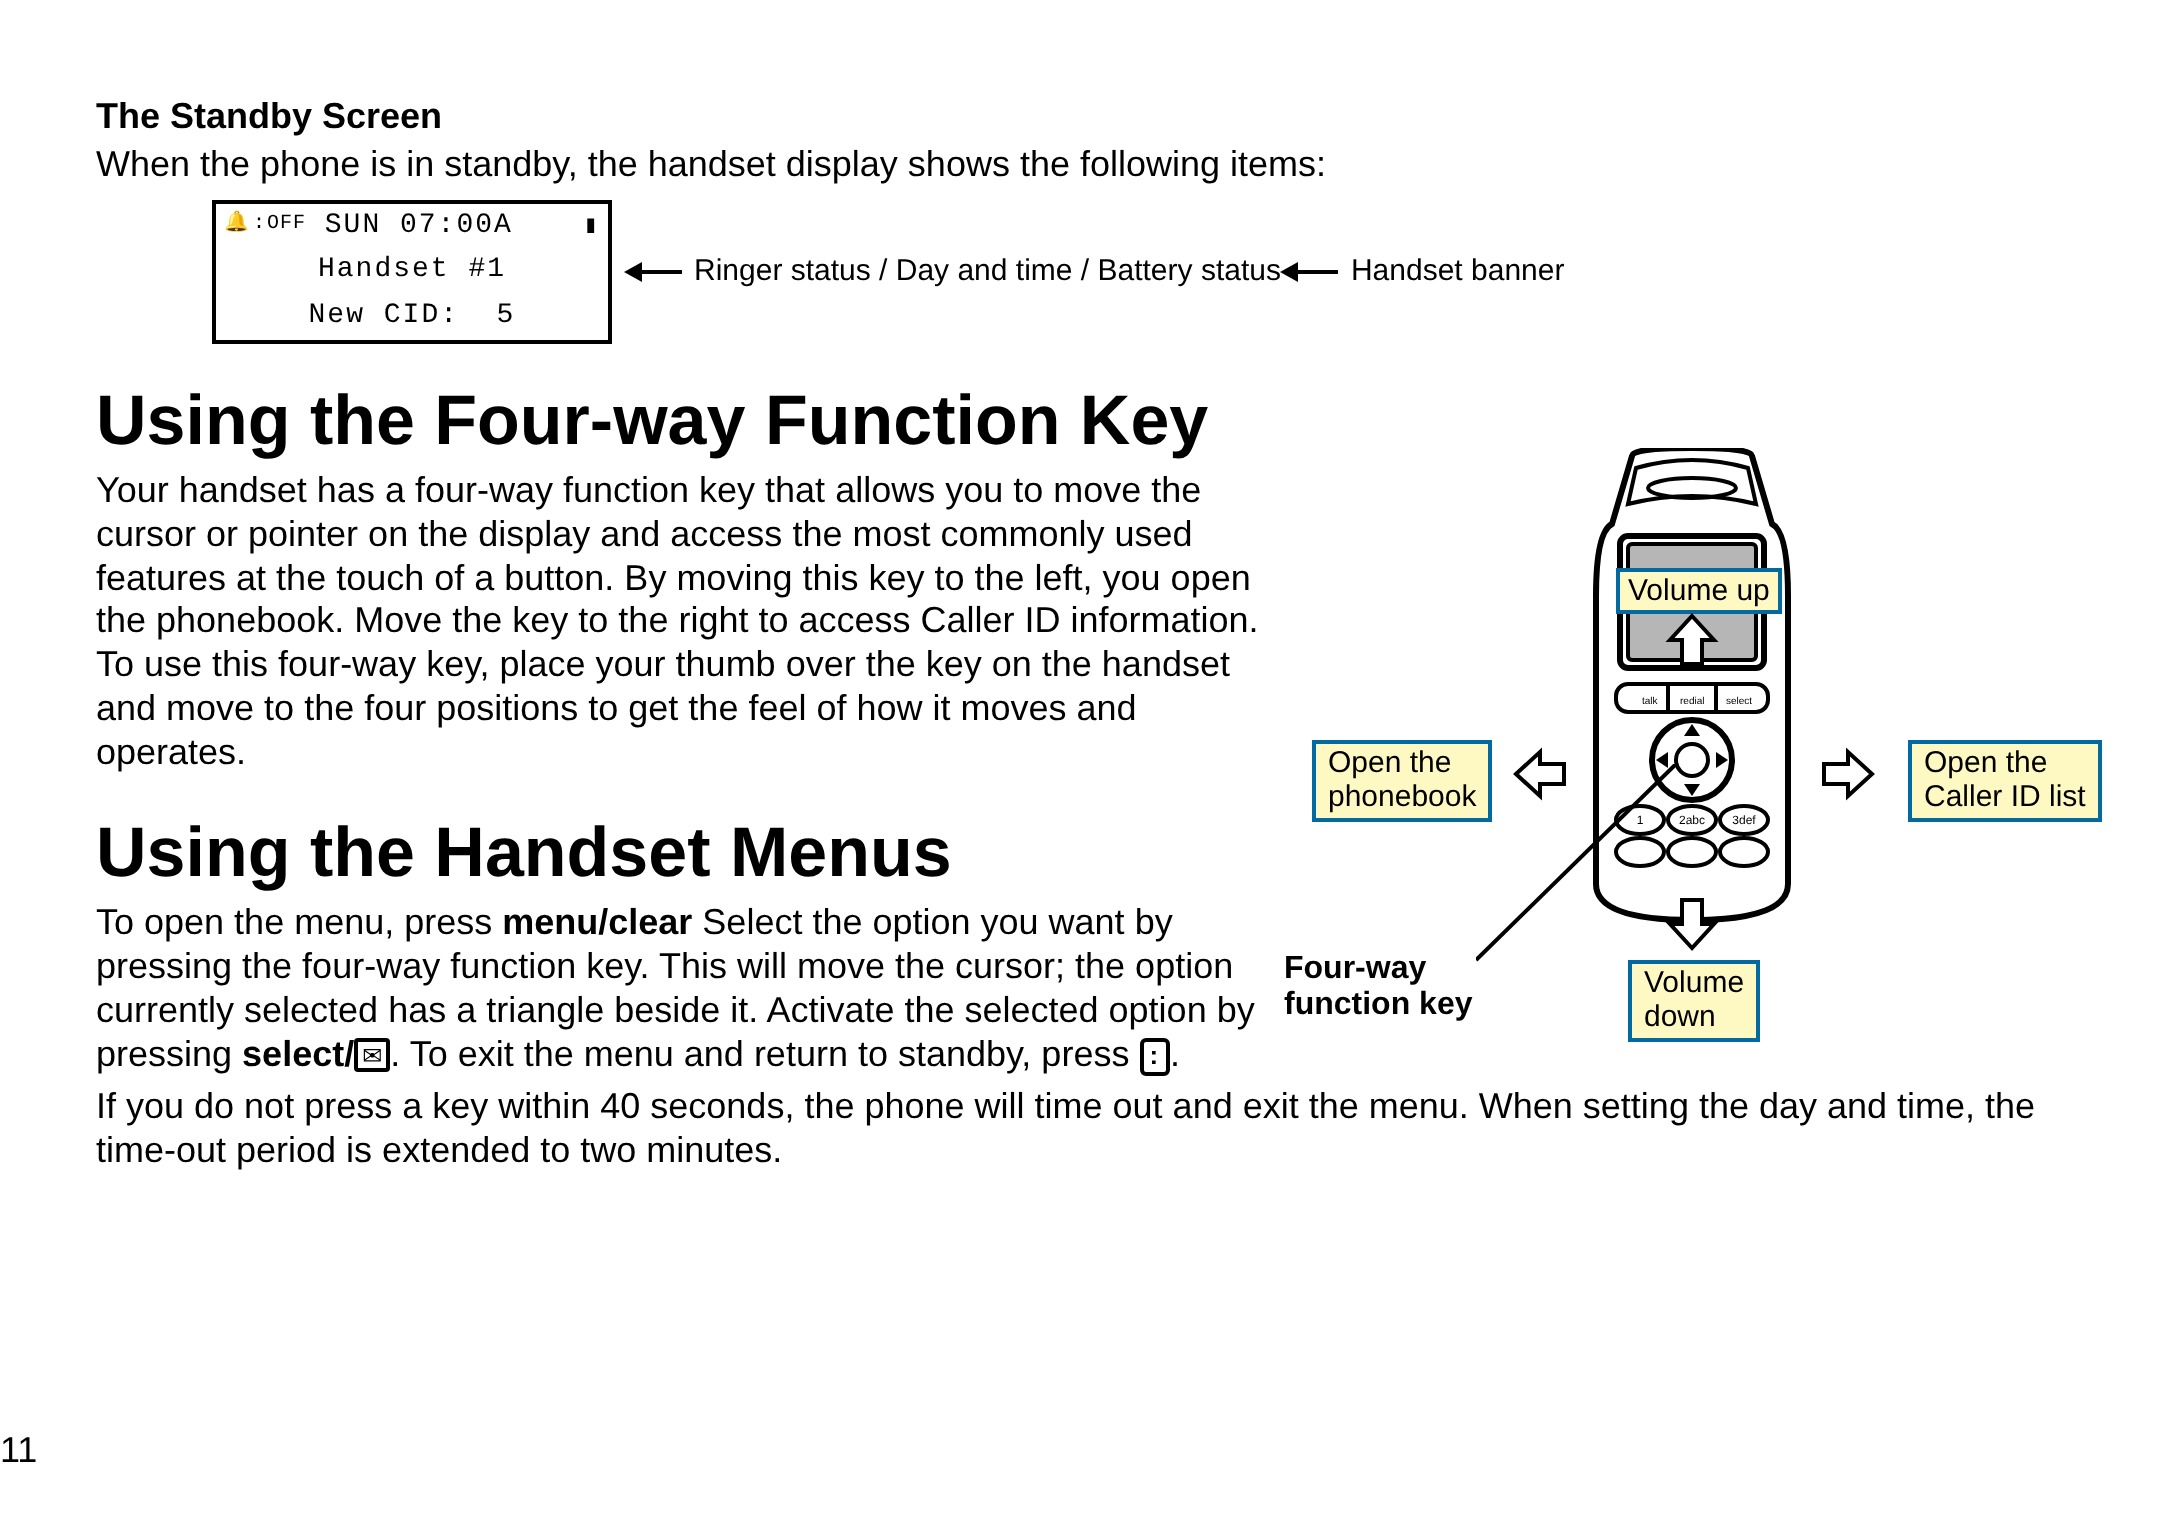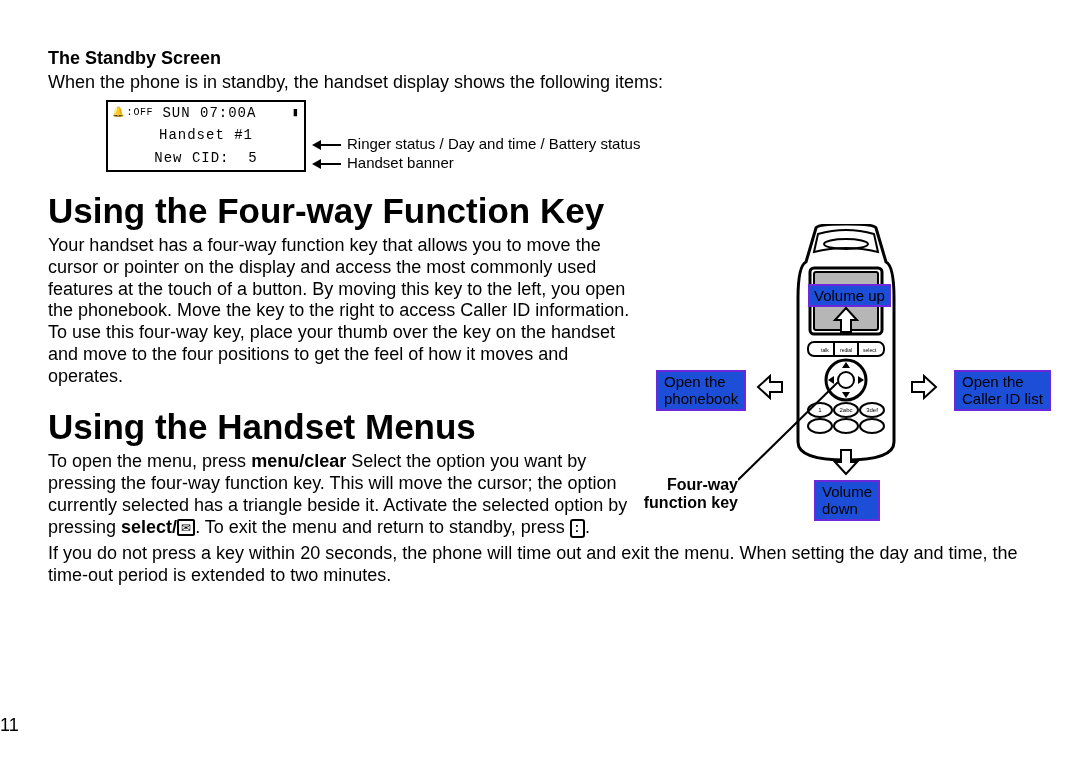--- a/index.html
+++ b/index.html
@@ -52,22 +52,22 @@
     font-family: "Courier New", monospace;
     font-size: 14px;
     letter-spacing: 1px;
   }
   .lcd-row { display: flex; align-items: center; white-space: pre; min-height: 20px; }
   .lcd-row .bell-icon { font-size: 10px; margin-right: 1px; }
   .lcd-row .off-txt { font-size: 10px; letter-spacing: 0.5px; }
   .lcd-row .batt { margin-left: auto; font-size: 12px; }
   .lcd-annot {
     display: flex;
-    flex-direction: column;
-    justify-content: flex-end;
+    flex-direction: row;
+    justify-content: flex-start;
     margin-left: 6px;
     height: 72px;
   }
   .annot-row { display: flex; align-items: center; font-size: 15px; }
   .annot-row .arrow-left {
     display: inline-block;
     margin-right: 6px;
   }
   .annot-row .arrow-left::before {
     content: "";
@@ -116,38 +116,37 @@
     font-size: 15px;
   }
   .phone-body {
     position: absolute;
     left: 140px; top: 0;
     width: 100px; height: 238px;
   }
   .phone-body svg { position: absolute; left:0; top:0; }
   .label-box {
     position: absolute;
-    border: 2px solid #6d28d9;
-    background: #1d4ed8;
+    border: 2px solid #0369a1;
+    background: #fef9c3;
     padding: 1px 6px 2px 6px;
     font-size: 15px;
     line-height: 17px;
     text-align: left;
   }
   .arrow-big {
     position: absolute;
     width: 30px; height: 30px;
   }
   .arrow-big svg { width: 100%; height: 100%; }
 
   .fk-label {
     position: absolute;
     font-weight: bold;
     font-size: 16px;
-    text-align: right;
     line-height: 18px;
   }
 
   .page-number {
     position: absolute;
     bottom: 22px;
     left: 0; right: 0;
     text-align: left;
     font-size: 18px;
   }
@@ -188,21 +187,21 @@
     </div>
   </div>
 
   <div class="section-title-big">Using the Four-way Function Key</div>
   <p class="content-right-limited">Your handset has a four-way function key that allows you to move the cursor or pointer on the display and access the most commonly used features at the touch of a button. By moving this key to the left, you open the phonebook. Move the key to the right to access Caller ID information. To use this four-way key, place your thumb over the key on the handset and move to the four positions to get the feel of how it moves and operates.</p>
 
   <div class="section-title-big">Using the Handset Menus</div>
   <p class="content-right-limited">
     <span>To open the menu, press </span><span class="bold">menu/clear</span><span> Select the option you want by pressing the four-way function key. This will move the cursor; the option currently selected has a triangle beside it. Activate the selected option by pressing </span><span class="bold">select/</span><span class="envelope-key">✉</span><span>. To exit the menu and return to standby, press </span><span class="bracket-key">:</span><span>.</span>
   </p>
-  <p>If you do not press a key within 20 seconds, the phone will time out and exit the menu. When setting the day and time, the time-out period is extended to two minutes.</p>
+  <p>If you do not press a key within 40 seconds, the phone will time out and exit the menu. When setting the day and time, the time-out period is extended to two minutes.</p>
 
   <div class="phone-diagram">
 
     <div class="phone-body">
       <svg viewBox="0 0 100 238" width="100" height="238">
 
         <path d="M20 4 Q20 0 50 0 Q80 0 80 4 L90 38 Q98 42 98 74 L98 218 Q98 236 50 236 Q2 236 2 218 L2 74 Q2 42 10 38 Z" fill="#fff" stroke="#000" stroke-width="3"></path>
 
         <path d="M22 10 Q50 2 78 10 L82 28 Q50 20 18 28 Z" fill="none" stroke="#000" stroke-width="2"></path>
         <ellipse cx="50" cy="20" rx="22" ry="5" fill="none" stroke="#000" stroke-width="2"></ellipse>

